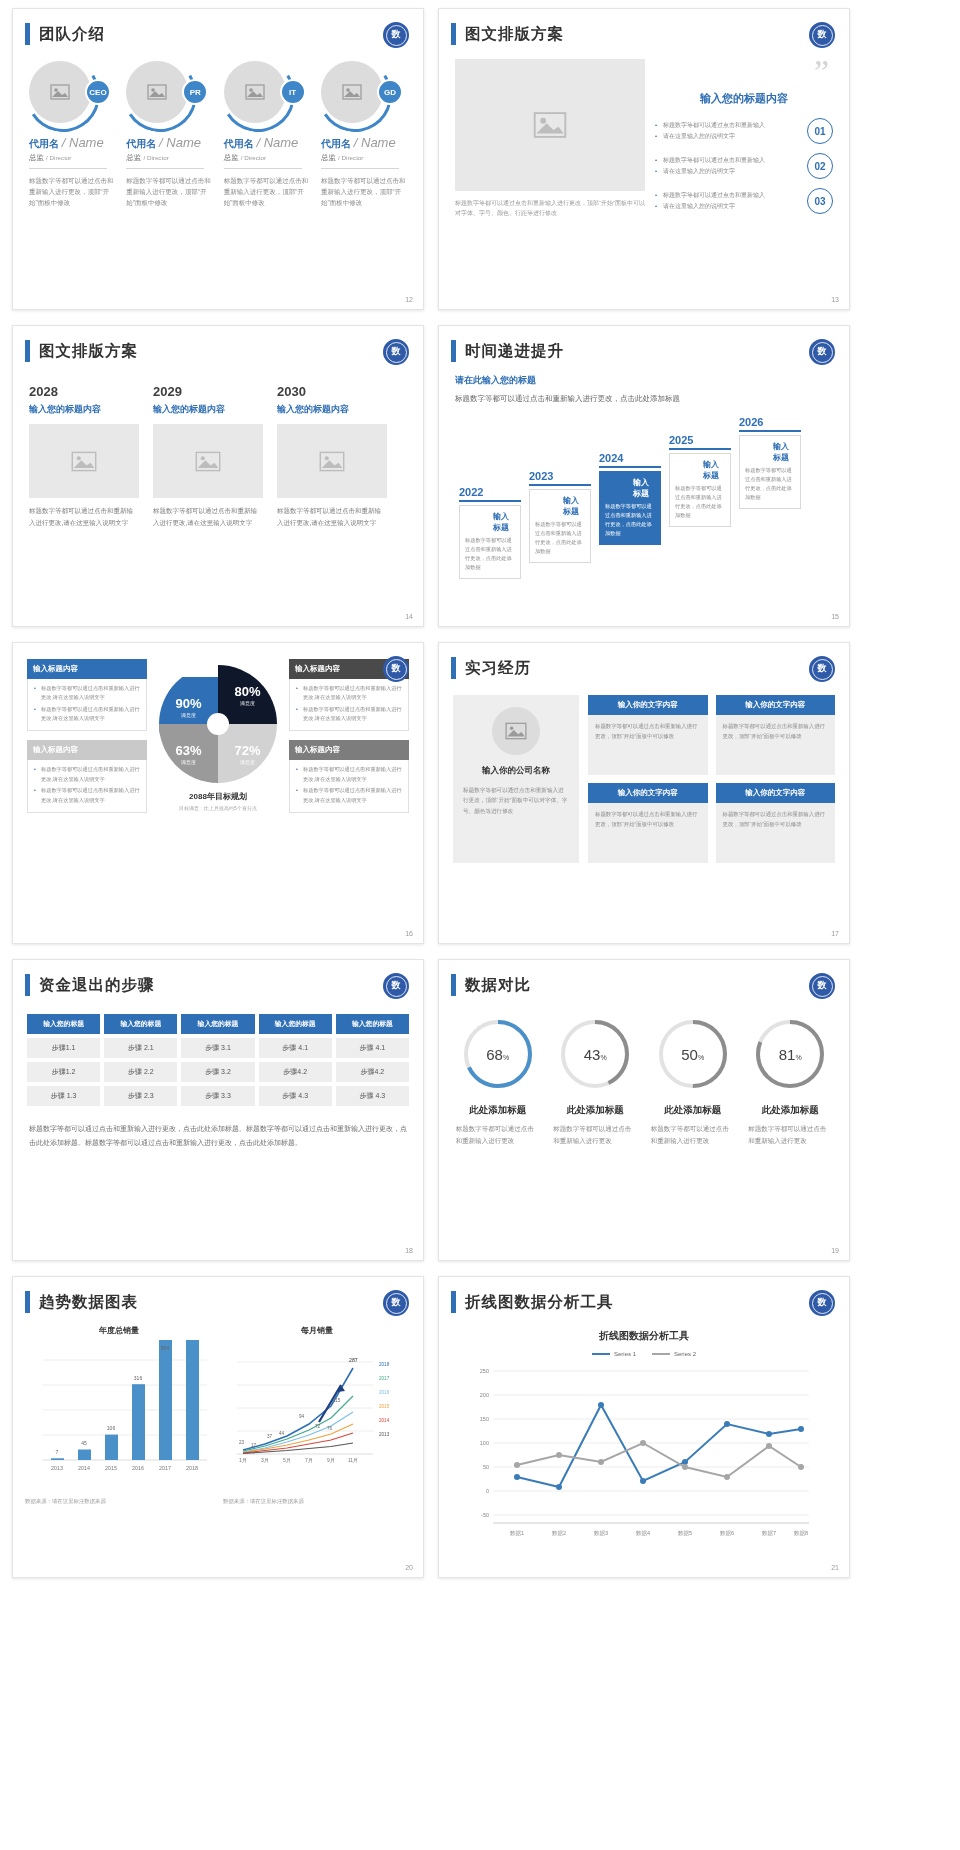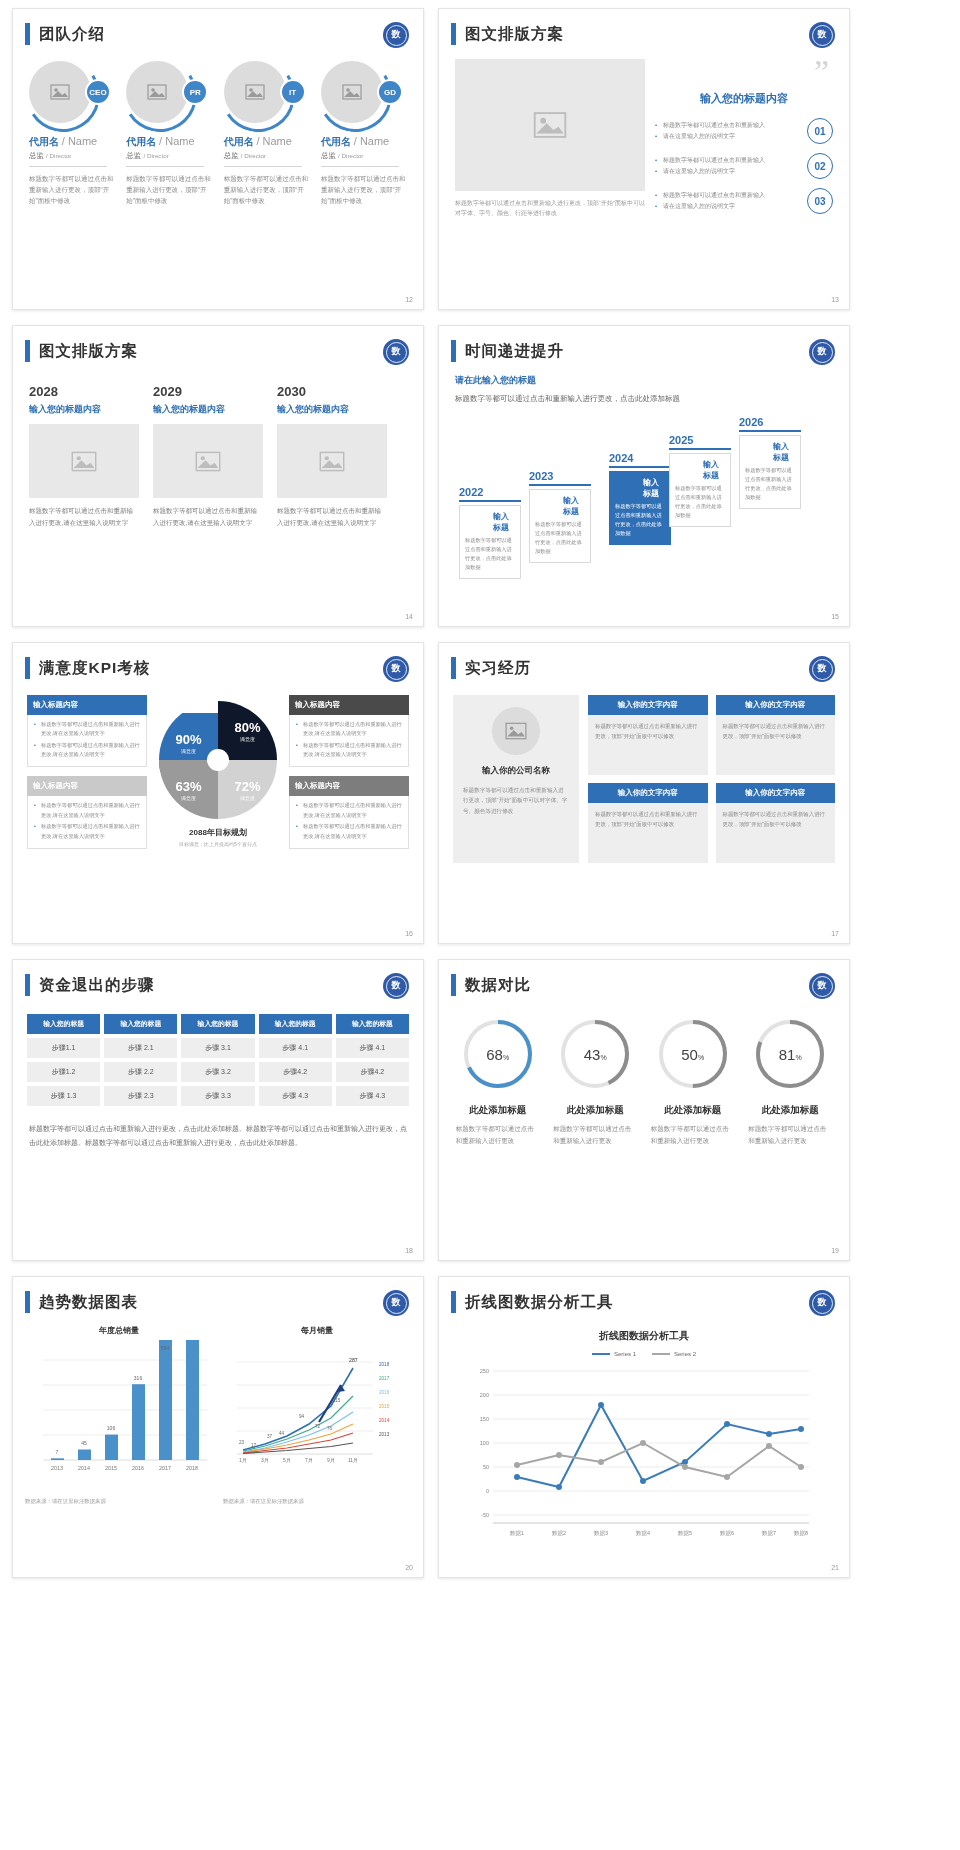--- a/index.html
+++ b/index.html
@@ -79,21 +79,21 @@
     transform: rotate(12deg);
   }
   .av-badge {
     position: absolute; right: 0; top: 18px;
     width: 26px; height: 26px; border-radius: 50%;
     background: #3f86c9; color: #fff; font-size: 8px; font-weight: bold;
     display: flex; align-items: center; justify-content: center;
     border: 2px solid #fff;
   }
   .tm-name { font-size: 10px; color: #2f6fb5; font-weight: bold; margin-top: 12px; }
-  .tm-name small { color: #9b9b9b; font-weight: normal; font-size: 11px; }
+  .tm-name small { color: #9b9b9b; font-weight: normal; font-size: 13px; font-style: italic; }
   .tm-role { font-size: 7.5px; color: #666; margin-top: 2px; }
   .tm-role small { color: #9b9b9b; }
   .tm-divider { height: 1px; background: #d6d6d6; margin: 5px 0 6px 0; width: 78px; }
   .tm-desc { font-size: 6.5px; color: #8a8a8a; line-height: 1.7; }
   
   .s13-body { display: flex; padding: 14px 16px 0 16px; gap: 10px; }
   .s13-left { width: 190px; }
   .s13-img { height: 132px; }
   .s13-cap { font-size: 6px; color: #9a9a9a; line-height: 1.7; margin-top: 7px; }
   .s13-right { flex: 1; position: relative; padding-top: 12px;}
@@ -398,21 +398,21 @@
         </div>
       </div>
       <div class="step" style="left:78px; top:58px;">
         <div class="yr">2023</div>
         <div class="rule"></div>
         <div class="card">
           <div class="ct">输入标题</div>
           <div class="cd">标题数字等都可以通过点击和重新输入进行更改，点击此处添加数据</div>
         </div>
       </div>
-      <div class="step active" style="left:158px; top:40px;">
+      <div class="step active" style="left:148px; top:40px;">
         <div class="yr">2024</div>
         <div class="rule"></div>
         <div class="card">
           <div class="ct">输入标题</div>
           <div class="cd">标题数字等都可以通过点击和重新输入进行更改，点击此处添加数据</div>
         </div>
       </div>
       <div class="step" style="left:218px; top:22px;">
         <div class="yr">2025</div>
         <div class="rule"></div>
@@ -427,24 +427,20 @@
         <div class="card">
           <div class="ct">输入标题</div>
           <div class="cd">标题数字等都可以通过点击和重新输入进行更改，点击此处添加数据</div>
         </div>
       </div>
     </div>
     <div class="pagenum">15</div>
   </div>
 
   <div class="slide">
-    <div class="slide-title-row">
-      <div class="title-bar"></div>
-      <div class="slide-title">满意度KPI考核</div>
-    </div>
     <div class="logo">
         <div class="logo-inner">数</div>
       </div>
 
     <div class="s16-wrap">
       <div class="s16-side">
         <div class="s16-head">输入标题内容</div>
         <div class="s16-box">
           <div>标题数字等都可以通过点击和重新输入进行更改,请在这里输入说明文字</div>
           <div>标题数字等都可以通过点击和重新输入进行更改,请在这里输入说明文字</div>

